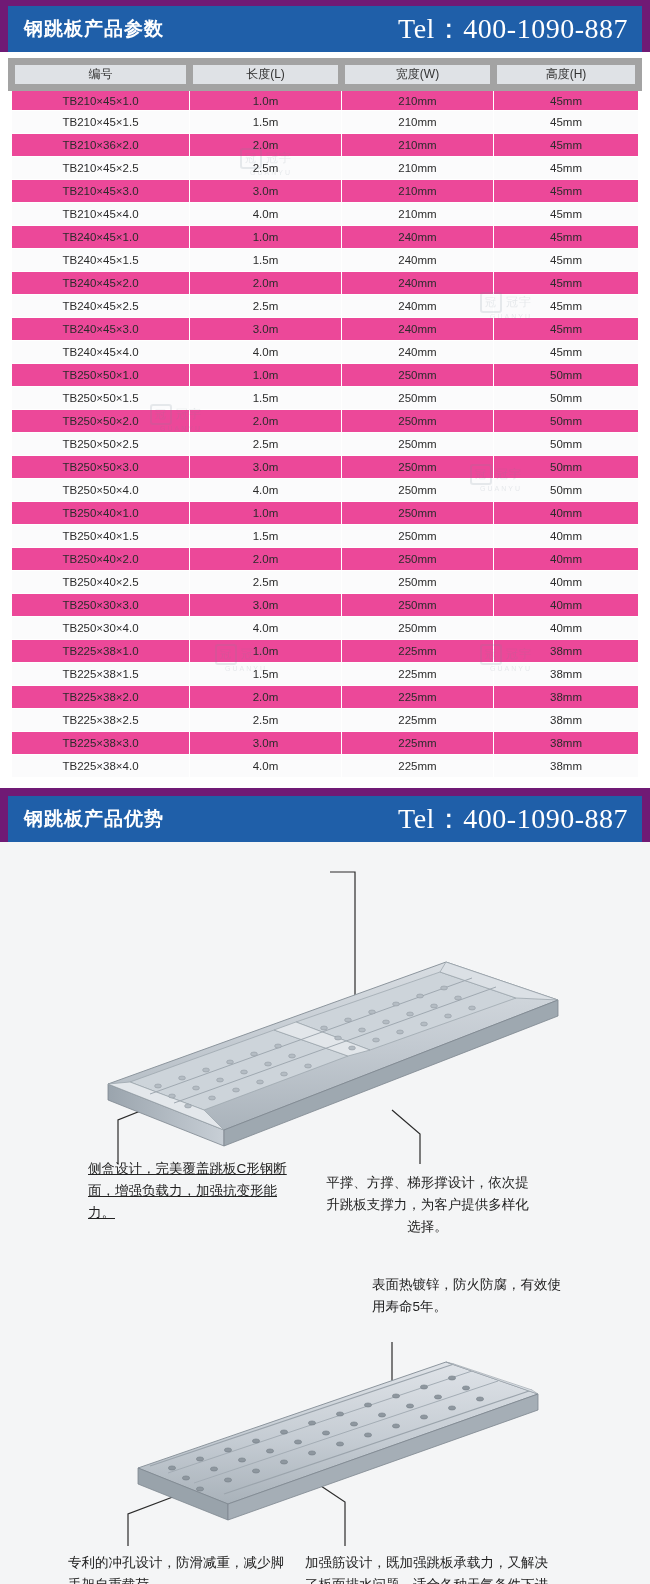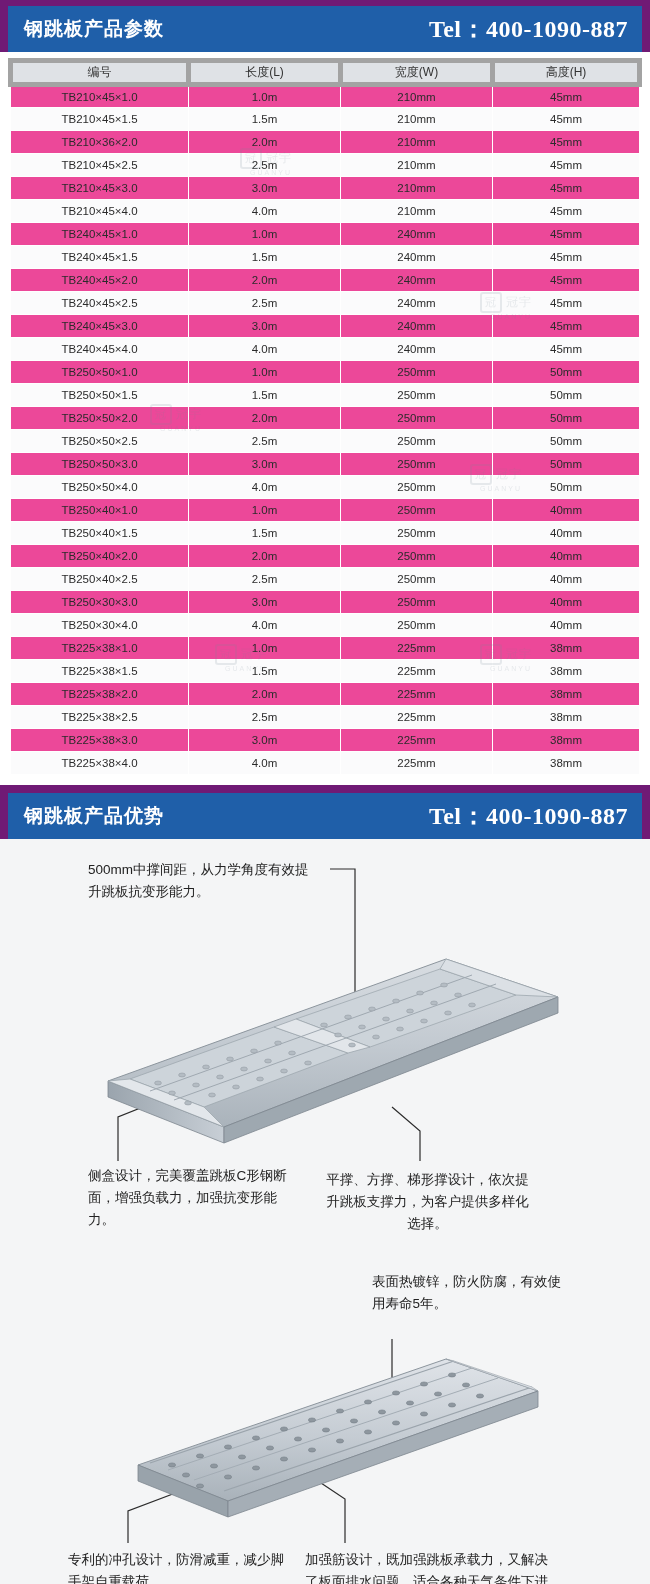--- a/index.html
+++ b/index.html
@@ -30,22 +30,22 @@
   }
   .section-header .title {
     color: #ffffff;
     font-size: 19px;
     font-weight: bold;
     letter-spacing: 1px;
     white-space: nowrap;
   }
   .section-header .tel {
     color: #ffffff;
-    font-size: 24px;
-    font-weight: bold;
+    font-size: 28px;
+    font-weight: normal;
     font-family: "Liberation Serif", serif;
     letter-spacing: 0.5px;
     white-space: nowrap;
   }
   .hdr-wrap {
     padding: 6px 8px 0 8px;
     background: #701a75;
   }
   .hdr-wrap.second {
     padding-top: 8px;
@@ -53,21 +53,21 @@
 
   
   .spec-table {
     width: 634px;
     margin: 0 8px;
     border-collapse: collapse;
     table-layout: fixed;
   }
   .spec-table th {
     background: #dfe2e6;
-    border: 5px solid #a3a3a3;
+    border: 7px solid #a3a3a3;
     height: 24px;
     font-size: 12px;
     font-weight: normal;
     color: #333;
   }
   .spec-table td {
     border: 1px solid #ffffff;
     height: 23px;
     font-size: 11.5px;
     text-align: center;
@@ -110,21 +110,21 @@
     height: 860px;
   }
   .note {
     position: absolute;
     font-size: 13.5px;
     line-height: 22px;
     color: #222;
     font-family: "Liberation Sans", sans-serif;
   }
   .note-1 { left: 88px;  top: 20px;  width: 232px; }
-  .note-2 { left: 88px;  top: 326px; width: 215px; }
+  .note-2 { left: 88px;  top: 316px; width: 215px; text-decoration: underline; }
   .note-3 { left: 320px; top: 330px; width: 215px; text-align: center; }
   .note-4 { left: 372px; top: 432px; width: 200px; }
   .note-5 { left: 68px;  top: 710px; width: 225px; }
   .note-6 { left: 305px; top: 710px; width: 250px; }
 
   .board {
     position: absolute;
   }
   
   .board1 { left: 96px; top: 92px; width: 470px; height: 230px; }
@@ -525,21 +525,20 @@
               <ellipse cx="268" cy="84" rx="3.6" ry="2.1"></ellipse>
             <ellipse cx="296" cy="75" rx="3.6" ry="2.1"></ellipse>
               <ellipse cx="324" cy="66" rx="3.6" ry="2.1"></ellipse>
             <ellipse cx="352" cy="57" rx="3.6" ry="2.1"></ellipse>
           </g>
 
           <polygon points="318,20 410,52 404,48 326,22" fill="#dfe4e9" stroke="#97a0a8" stroke-width="0.6"></polygon>
         </svg>
       </div>
 
-      <div class="note note-1">500mm中撑间距，从力学角度有效提升跳板抗变形能力。</div>
       <div class="note note-2">侧盒设计，完美覆盖跳板C形钢断面，增强负载力，加强抗变形能力。</div>
       <div class="note note-3">平撑、方撑、梯形撑设计，依次提升跳板支撑力，为客户提供多样化选择。</div>
       <div class="note note-4">表面热镀锌，防火防腐，有效使用寿命5年。</div>
       <div class="note note-5">专利的冲孔设计，防滑减重，减少脚手架自重载荷。</div>
       <div class="note note-6">加强筋设计，既加强跳板承载力，又解决了板面排水问题。适合各种天气条件下进行施工。</div>
     </div>
   </div>
 
 </div>
 

